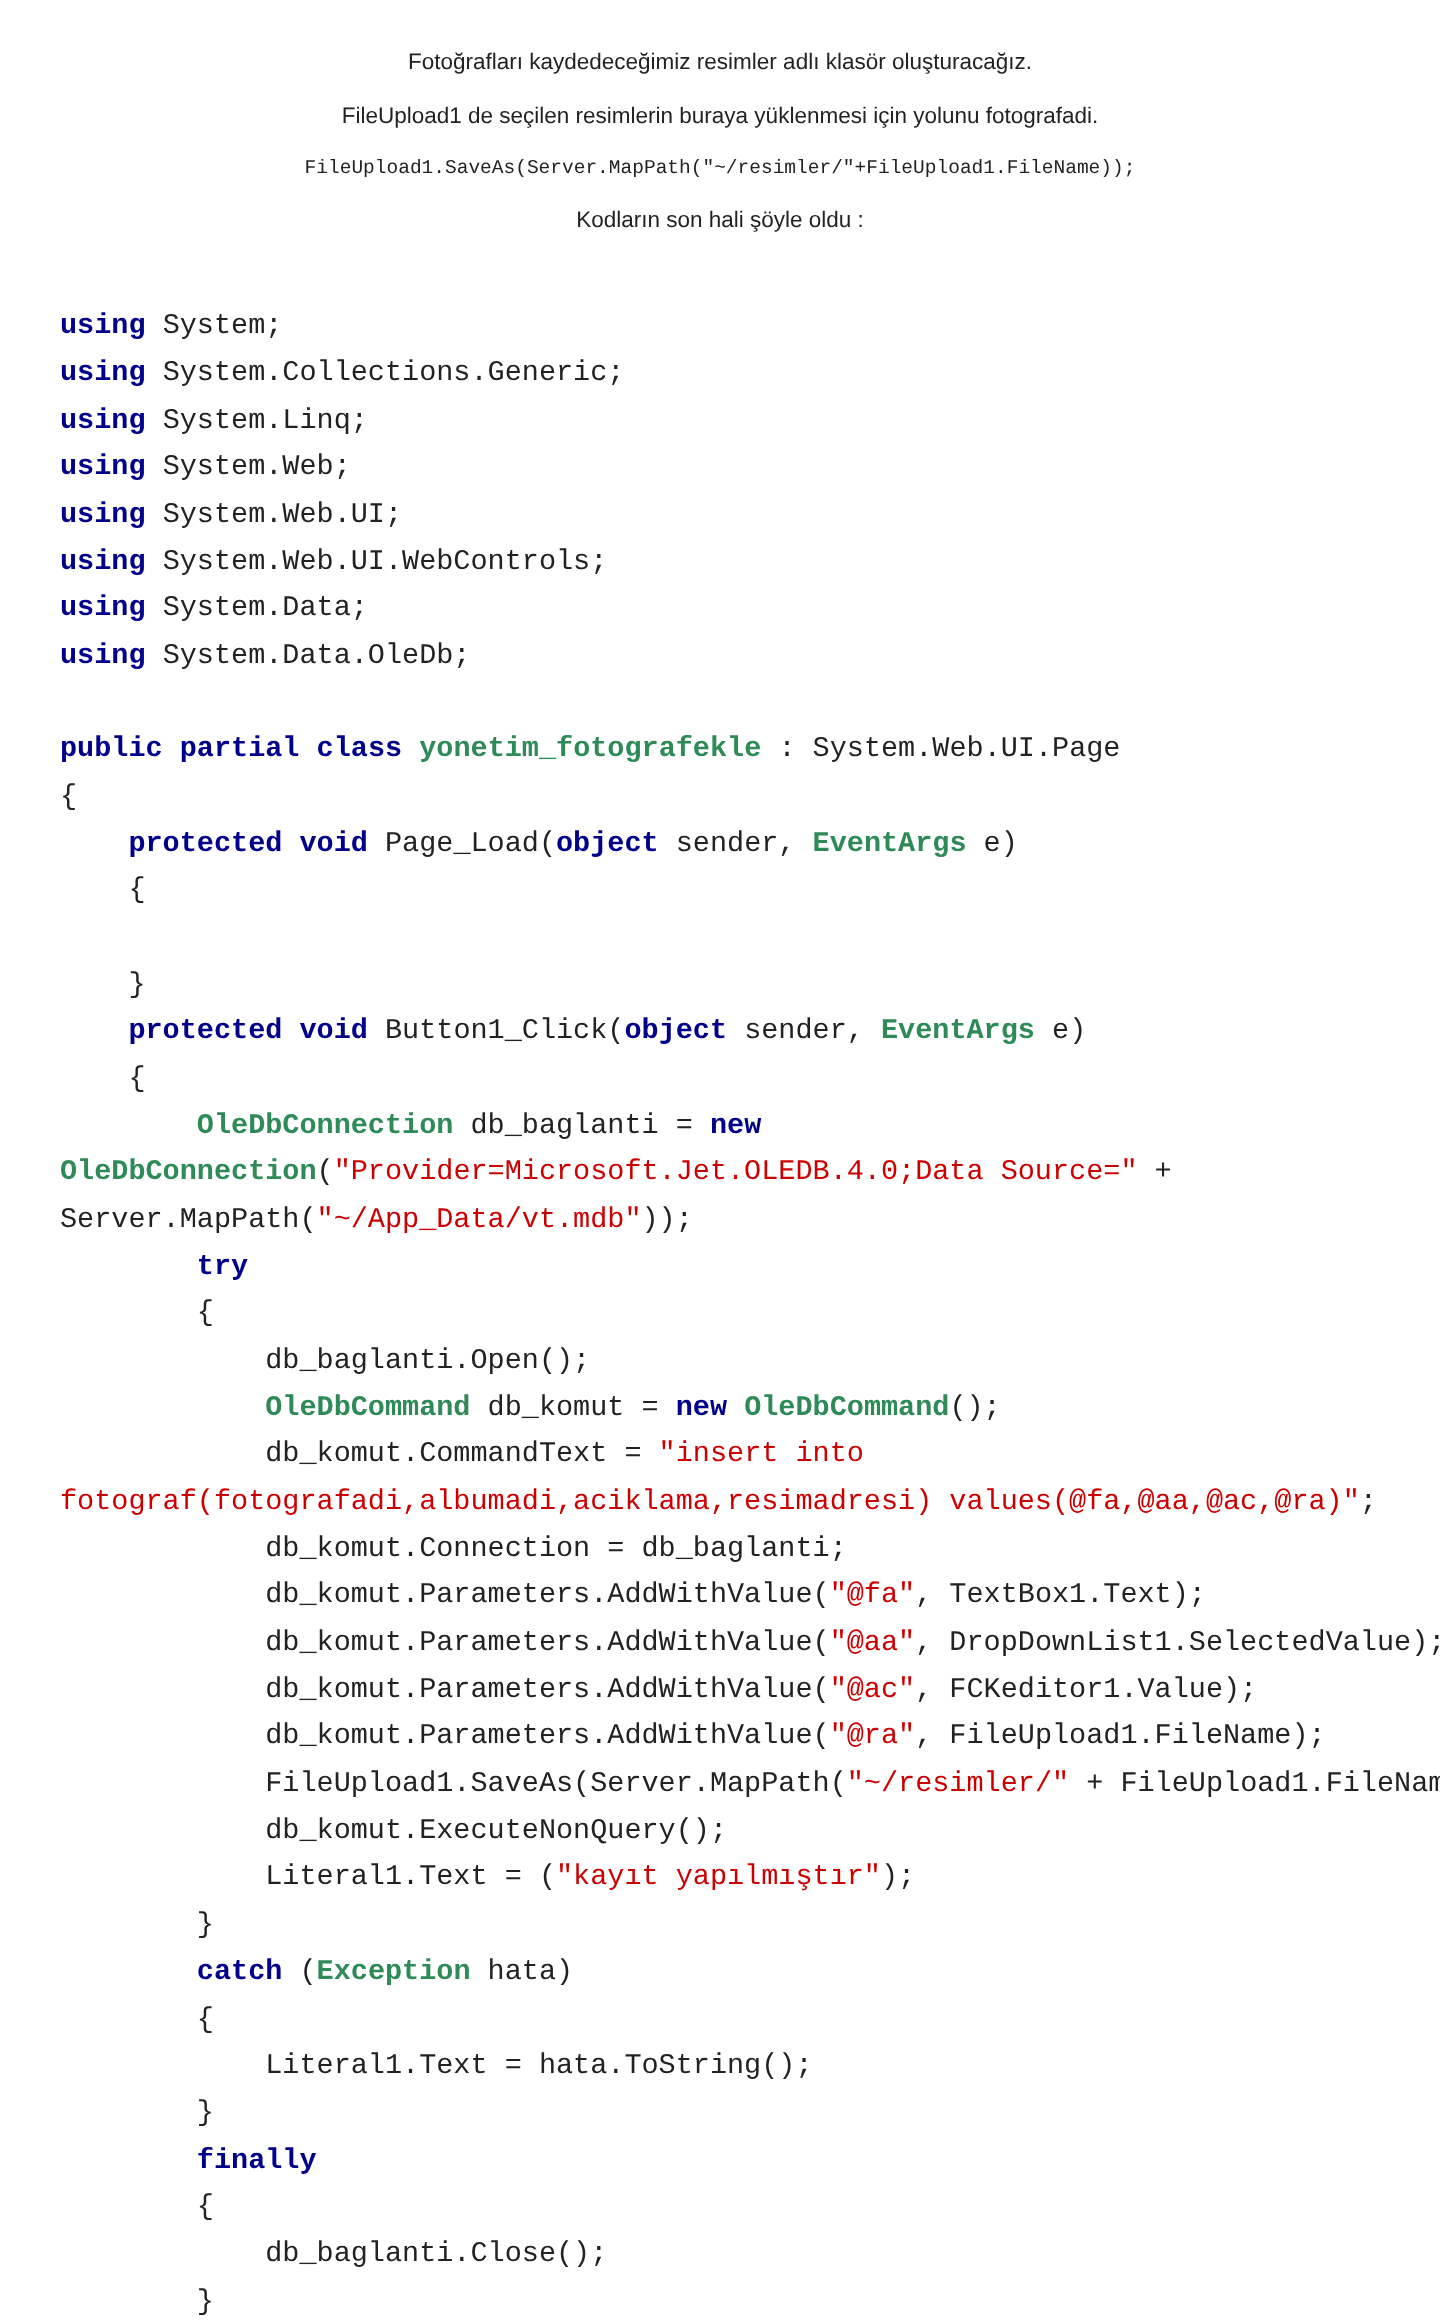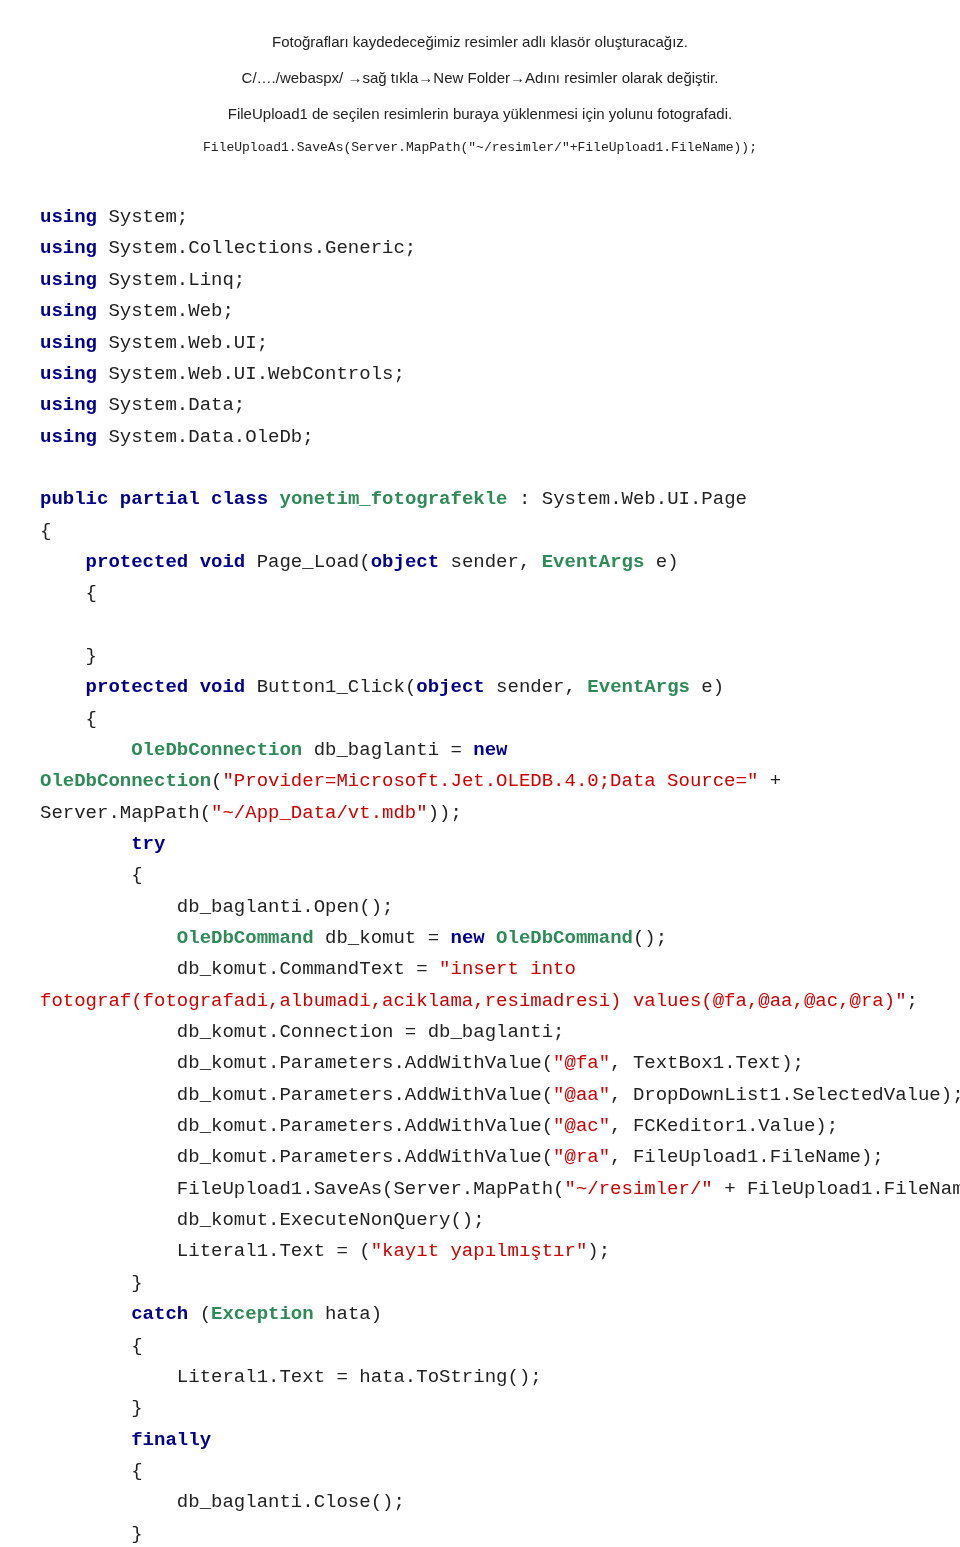--- a/index.html
+++ b/index.html
@@ -36,23 +36,23 @@
     .bottom-text {
       font-size: 16px;
     }
   </style>
 </head>
 <body>
 
 <div>
 
   <p class="paragraph">Fotoğrafları kaydedeceğimiz resimler adlı klasör oluşturacağız.</p>
-  <p class="paragraph">C/…./webaspx/ →sağ tıkla→New Folder→Adını resimler olarak değiştir.</p>
   <p class="paragraph">FileUpload1 de seçilen resimlerin buraya yüklenmesi için yolunu fotografadi.</p>
   <p class="paragraph" style="font-family: 'Courier New', monospace; font-size:13px;">FileUpload1.SaveAs(Server.MapPath("~/resimler/"+FileUpload1.FileName));</p>
+  <p class="paragraph">Kodların son hali şöyle oldu :</p>
 
   <div class="code-block">
 <span><span class="kw">using</span> System;</span>
 <span><span class="kw">using</span> System.Collections.Generic;</span>
 <span><span class="kw">using</span> System.Linq;</span>
 <span><span class="kw">using</span> System.Web;</span>
 <span><span class="kw">using</span> System.Web.UI;</span>
 <span><span class="kw">using</span> System.Web.UI.WebControls;</span>
 <span><span class="kw">using</span> System.Data;</span>
 <span><span class="kw">using</span> System.Data.OleDb;</span>

